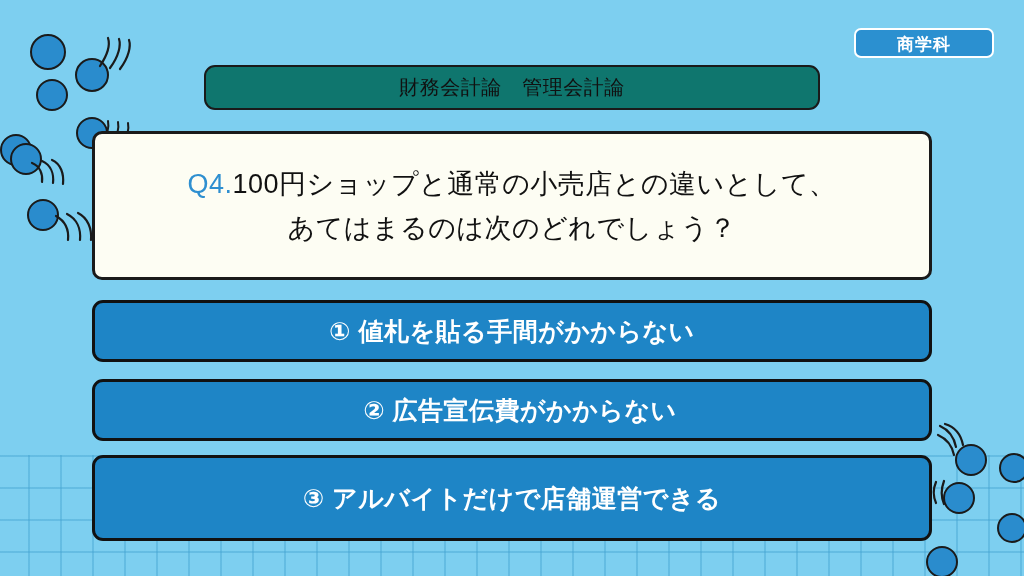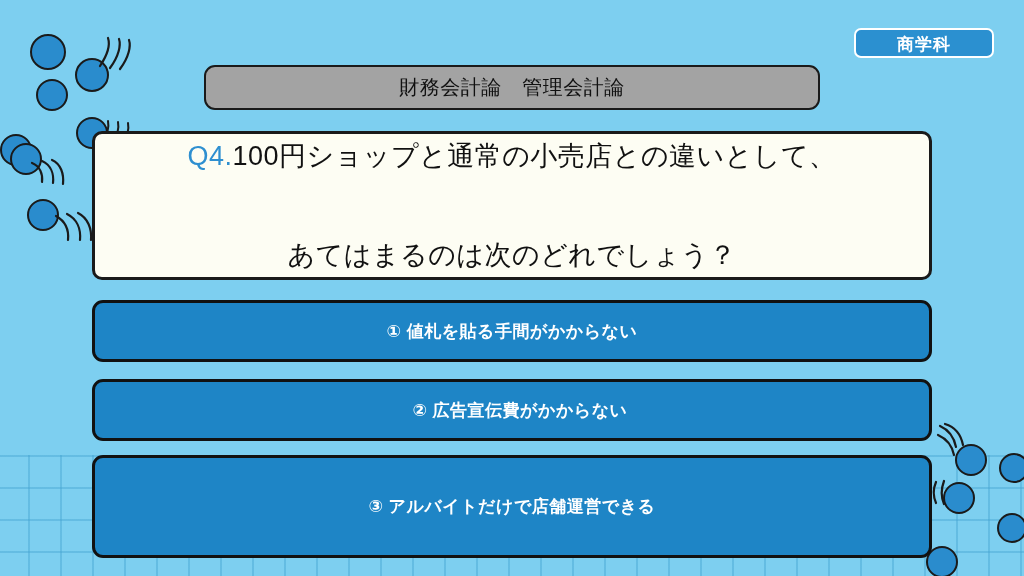--- a/index.html
+++ b/index.html
@@ -66,21 +66,21 @@
   }
 
   
   #title-bar {
     position: absolute;
     left: 204px;
     top: 65px;
     width: 616px;
     height: 45px;
     border-radius: 11px;
-    background: #a3a3a3;
+    background: #0f766e;
     border: 2.5px solid #1a1a1a;
     box-sizing: border-box;
     display: flex;
     align-items: center;
     justify-content: center;
     color: #111111;
     font-size: 20px;
     letter-spacing: 0.5px;
   }
 
@@ -91,21 +91,21 @@
     top: 131px;
     width: 840px;
     height: 149px;
     border-radius: 10px;
     background: #fdfdf3;
     border: 3px solid #1a1a1a;
     box-sizing: border-box;
     display: flex;
     flex-direction: column;
     align-items: center;
-    justify-content: space-between;
+    justify-content: center;
     padding: 0 22px;
   }
   .q-line {
     color: #111111;
     font-size: 27px;
     line-height: 44px;
     white-space: nowrap;
     letter-spacing: 0.5px;
   }
   #q-label {
@@ -120,26 +120,26 @@
     border-radius: 11px;
     background: #1e85c6;
     border: 3px solid #111111;
     box-sizing: border-box;
     display: flex;
     flex-direction: column;
     align-items: center;
     justify-content: center;
     color: #ffffff;
     font-weight: bold;
-    font-size: 17px;
+    font-size: 25px;
     letter-spacing: 0.5px;
   }
   #option-1 { top: 300px; height: 62px; }
   #option-2 { top: 379px; height: 62px; padding-left: 16px; }
-  #option-3 { top: 455px; height: 103px; }
+  #option-3 { top: 455px; height: 86px; }
   .opt-line { line-height: 37px; white-space: nowrap; }
 </style>
 </head>
 <body>
 
 <div id="slide">
 
   <div id="grid-overlay"></div>
 
   <div class="bubble" style="left:30px; top:34px; width:36px; height:36px;"></div>

